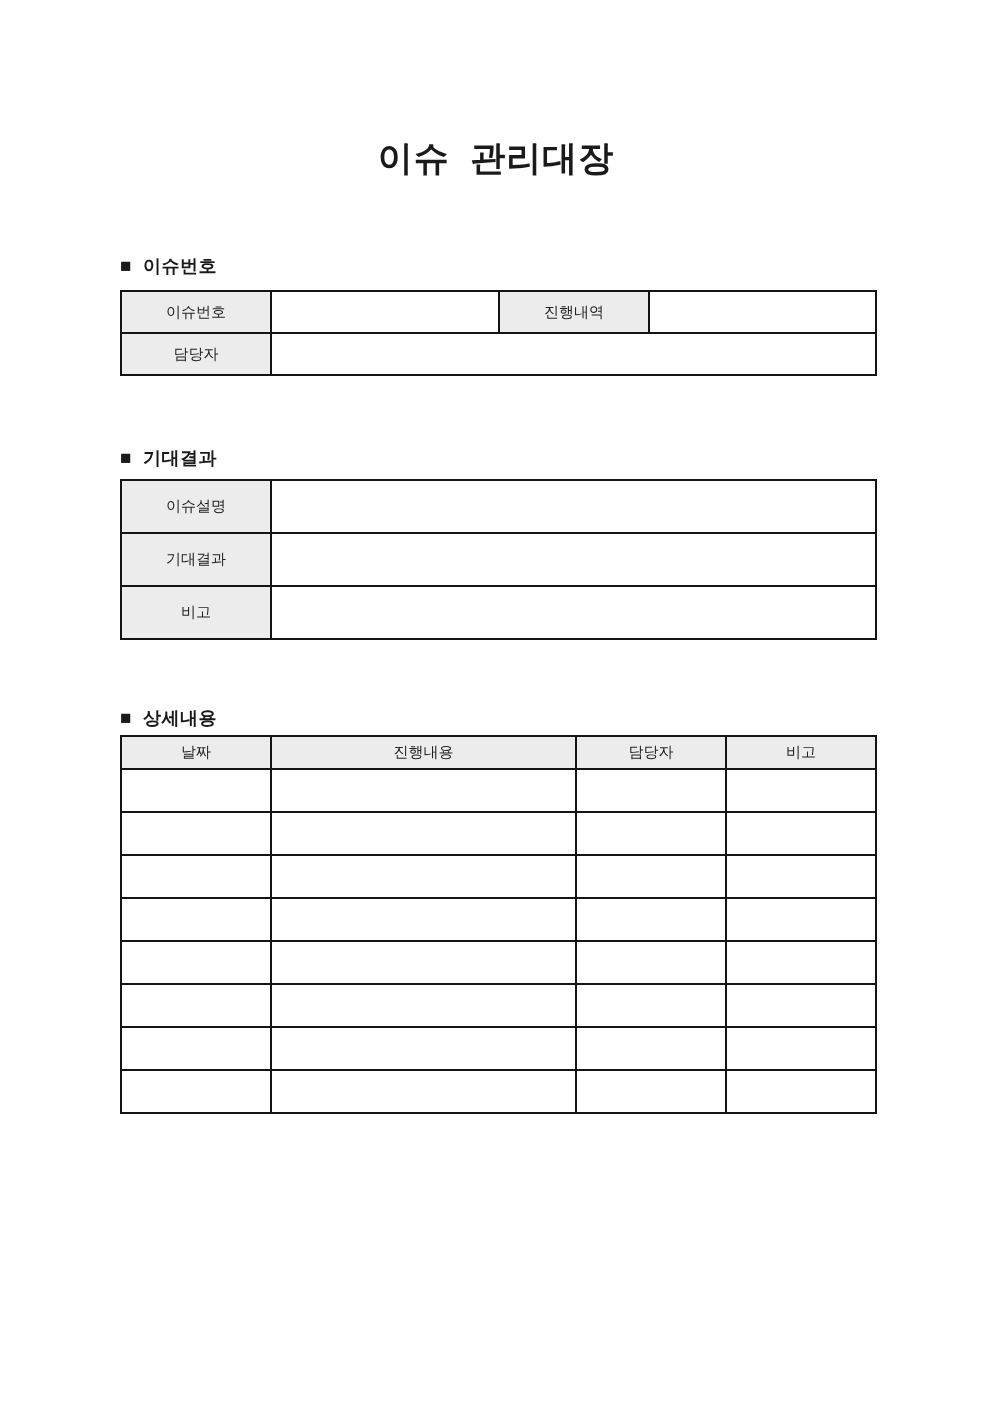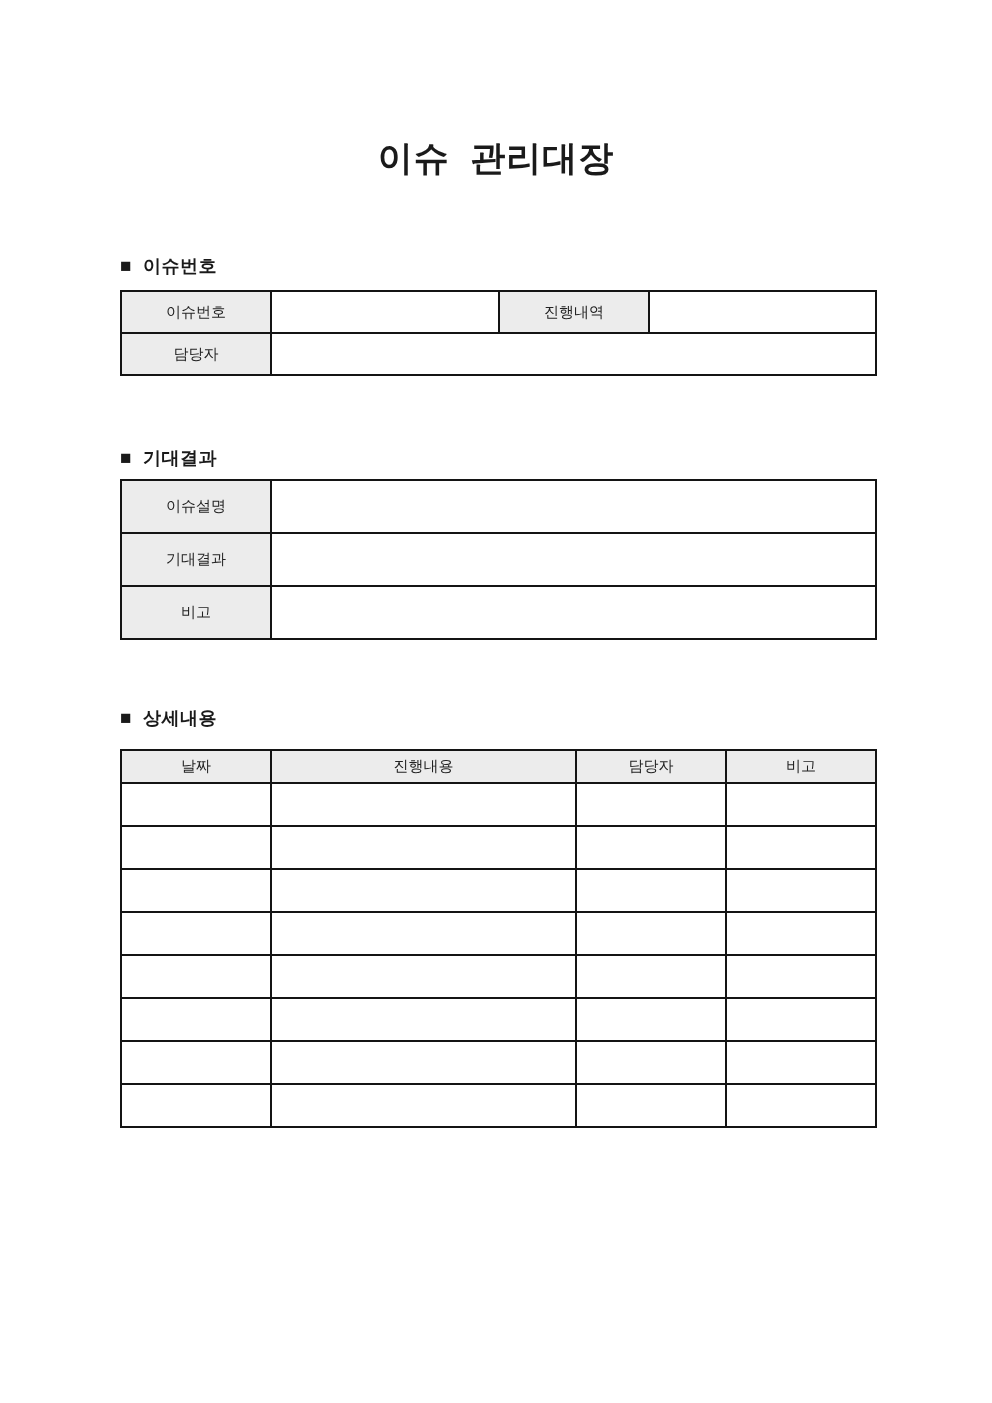--- a/index.html
+++ b/index.html
@@ -65,21 +65,21 @@
     color: #222222;
   }
   .val { background: #ffffff; }
 
   .tbl-basic   { margin-top: 13px; }
   .tbl-basic tr { height: 42px; border-radius: 17px; }
 
   .tbl-details { margin-top: 10px; }
   .tbl-details tr { height: 53px; }
 
-  .tbl-progress { margin-top: 20px; }
+  .tbl-progress { margin-top: 6px; }
   .tbl-progress thead tr { height: 33px; }
   .tbl-progress tbody tr { height: 43px; }
 </style>
 </head>
 <body>
 
 <div class="page">
 
   <h1 class="doc-title">이슈 관리대장</h1>
 

